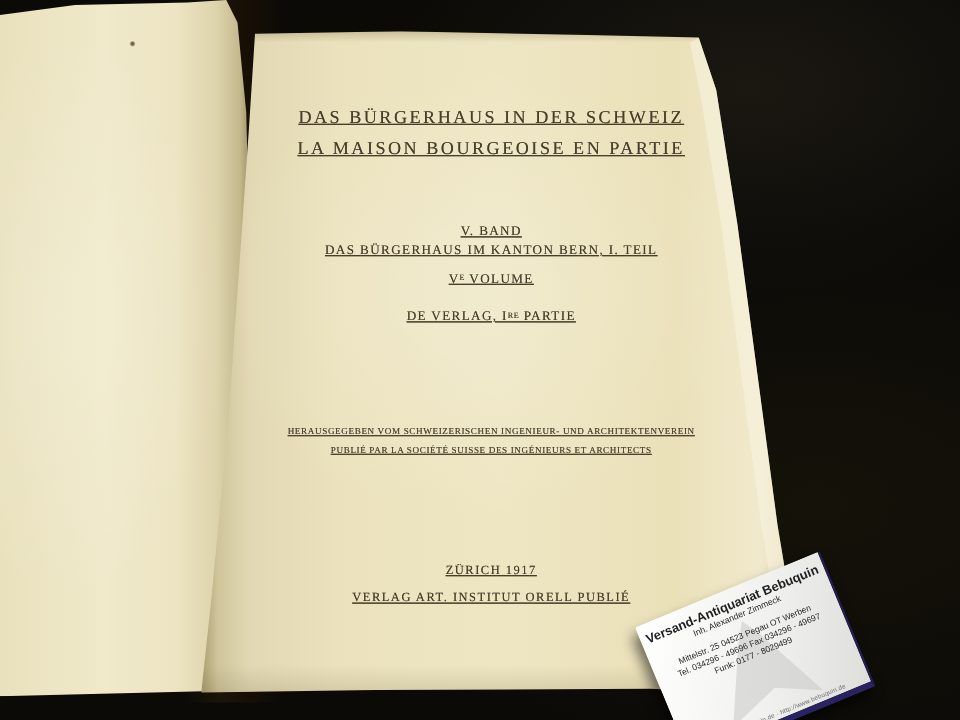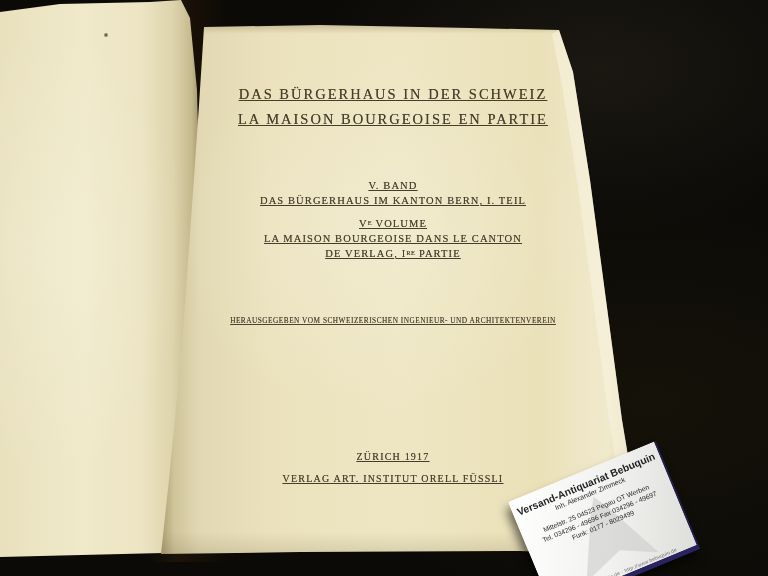--- a/index.html
+++ b/index.html
@@ -51,21 +51,21 @@
     position:absolute;left:210px;top:0;width:366px;height:576px;
     color:#463e2b;
   }
   .line{
     position:absolute;left:0;width:100%;text-align:center;white-space:nowrap;
     text-shadow:0 0 .5px rgba(70,60,40,.65);
     text-decoration:underline;
   }
   .title-line{font-size:14.5px;letter-spacing:2px;}
   .mid-line{font-size:10.5px;letter-spacing:1.1px;}
-  .pub-line{font-size:7.3px;letter-spacing:.5px;color:#4c4431;}
+  .pub-line{font-size:7.3px;letter-spacing:.5px;color:#4c4431;margin-top:24px;}
   .imprint-line{font-size:10px;letter-spacing:1.2px;}
   .sup{font-size:62%;position:relative;top:-.38em;letter-spacing:.3px;}
   #title-de{top:86px;} #title-fr{top:111px;}
   #band-label{top:180px;} #band-title{top:195px;}
   #volume-label{top:218px;} #volume-t1{top:233px;} #volume-t2{top:248px;}
   #pub-de{top:316px;} #pub-fr{top:331px;}
   #imprint-1{top:451px;} #imprint-2{top:473px;}
   
   .card{
     position:absolute;left:0;top:0;width:158px;height:112px;
@@ -105,27 +105,27 @@
   <div class="fore-edge"></div>
 
   <div class="text-block">
     <div class="line title-line" id="title-de">DAS BÜRGERHAUS IN DER SCHWEIZ</div>
     <div class="line title-line" id="title-fr">LA MAISON BOURGEOISE EN PARTIE</div>
 
     <div class="line mid-line" id="band-label">V. BAND</div>
     <div class="line mid-line" id="band-title">DAS BÜRGERHAUS IM KANTON BERN, I. TEIL</div>
 
     <div class="line mid-line" id="volume-label"><span>V</span><span class="sup">E</span><span> VOLUME</span></div>
-    <div class="line mid-line" id="volume-t1">LA MAISON BOURGEOISE DANS LE CANTON</div>
     <div class="line mid-line" id="volume-t2"><span>DE VERLAG, I</span><span class="sup">RE</span><span> PARTIE</span></div>
 
     <div class="line pub-line" id="pub-de">HERAUSGEGEBEN VOM SCHWEIZERISCHEN INGENIEUR- UND ARCHITEKTENVEREIN</div>
+    <div class="line pub-line" id="pub-fr">PUBLIÉ PAR LA SOCIÉTÉ SUISSE DES INGÉNIEURS ET ARCHITECTS</div>
 
     <div class="line imprint-line" id="imprint-1">ZÜRICH 1917</div>
-    <div class="line imprint-line" id="imprint-2">VERLAG ART. INSTITUT ORELL FÜSSLI</div>
+    <div class="line imprint-line" id="imprint-2">VERLAG ART. INSTITUT ORELL PUBLIÉ</div>
   </div>
 
   <div class="card">
     <div class="card-watermark"></div>
     <div class="card-text">
       <div class="card-name">Versand-Antiquariat Bebuquin</div>
       <div class="card-owner">Inh. Alexander Zimmeck</div>
       <div class="card-addr">Mittelstr. 25   04523 Pegau OT Werben</div>
       <div class="card-tel">Tel. 034296 - 49696   Fax 034296 - 49697</div>
       <div class="card-funk">Funk: 0177 - 8029499</div>

